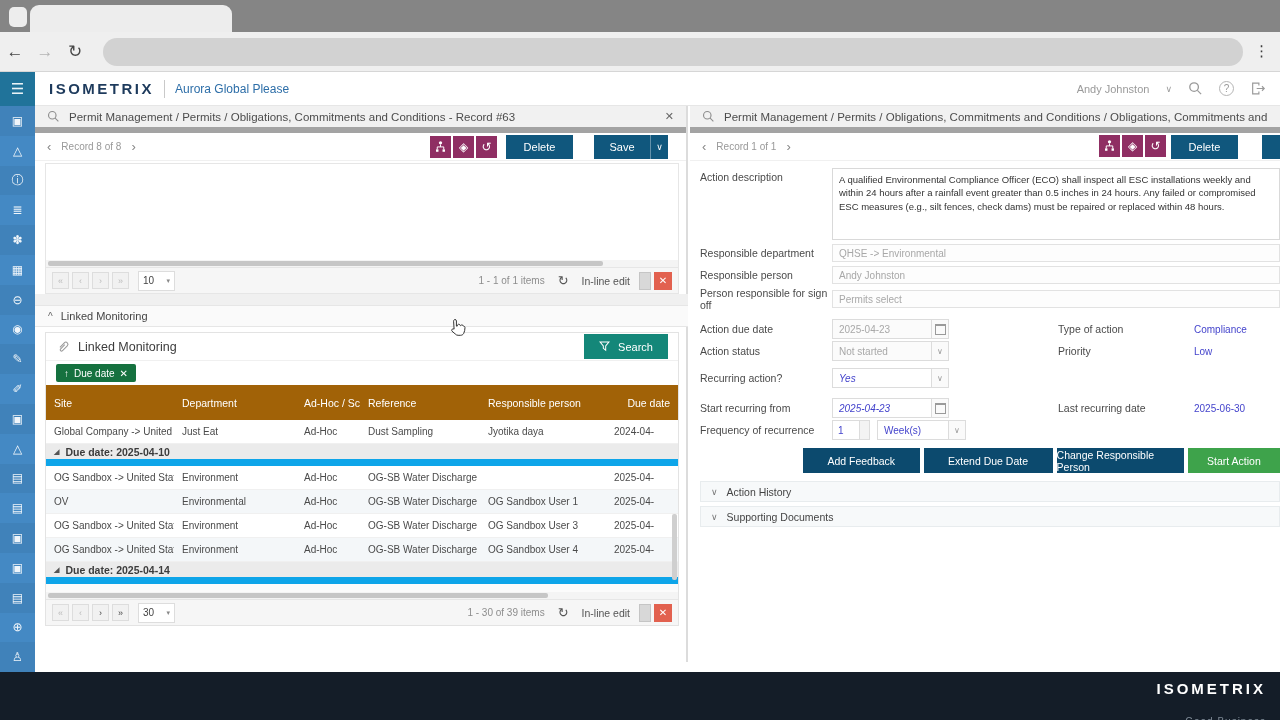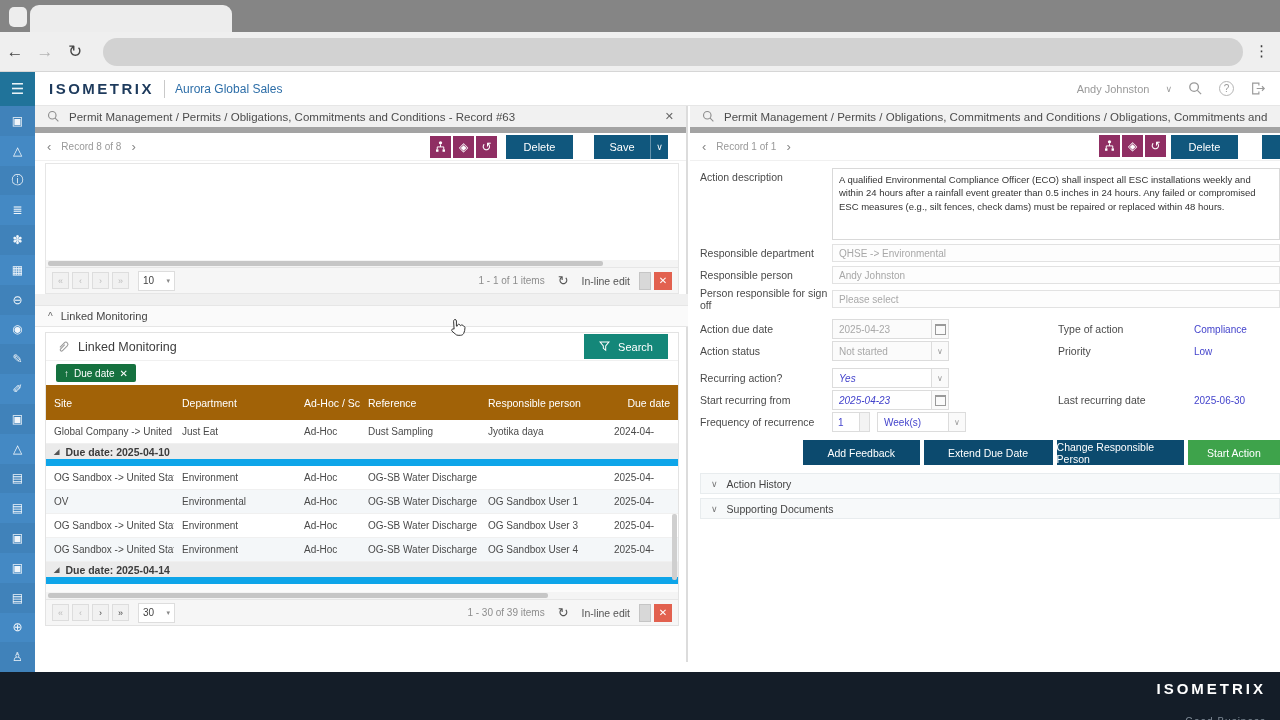--- a/index.html
+++ b/index.html
@@ -145,21 +145,21 @@
     <span class="nav-glyph dim">→</span>
     <span class="nav-glyph">↻</span>
   </div>
   <div id="addressbar" class="abs"></div>
   <div id="browser-menu" class="abs">⋮</div>
 
   <div id="hamburger" class="abs">☰</div>
   <div id="app-header" class="abs">
     <span id="logo">ISOMETRIX</span>
     <span id="logo-sep"></span>
-    <span id="app-name">Aurora Global Sales</span>
+    <span id="app-name">Aurora Global Please</span>
     <div id="header-right">
       <span id="user-name">Andy Johnston</span>
       <span class="hdr-glyph" style="font-size:9px">∨</span>
       <span>
         <svg width="15" height="15" viewBox="0 0 16 16">
             <circle cx="6.5" cy="6.5" r="4.6" fill="none" stroke="#9a9a9a" stroke-width="1.4"></circle>
             <line x1="10" y1="10" x2="14" y2="14" stroke="#9a9a9a" stroke-width="1.4"></line>
           </svg>
       </span>
       <span id="help-icon">?</span>
@@ -436,41 +436,41 @@
       <div class="frow">
         <span class="flabel">Responsible department</span>
         <div class="finput">QHSE -&gt; Environmental</div>
       </div>
       <div class="frow" style="margin-bottom:3px;">
         <span class="flabel">Responsible person</span>
         <div class="finput">Andy Johnston</div>
       </div>
       <div class="frow" style="margin-bottom:8px;">
         <span class="flabel">Person responsible for sign off</span>
-        <div class="finput">Please select</div>
+        <div class="finput">Permits select</div>
       </div>
       <div class="frow" style="margin-bottom:2px;">
         <span class="flabel">Action due date</span>
         <div class="fwrap">
           <span class="fbox gray">2025-04-23</span>
           <span class="addon cal"></span>
         </div>
         <span class="rlabel">Type of action</span>
         <span class="rvalue">Compliance</span>
       </div>
       <div class="frow" style="margin-bottom:7px;">
         <span class="flabel">Action status</span>
         <div class="fwrap">
           <span class="fbox gray">Not started</span>
           <span class="addon">∨</span>
         </div>
         <span class="rlabel">Priority</span>
         <span class="rvalue">Low</span>
       </div>
-      <div class="frow" style="margin-bottom:2px;">
+      <div class="frow" style="margin-bottom:10px;">
         <span class="flabel">Recurring action?</span>
         <div class="fwrap">
           <span class="fbox blue">Yes</span>
           <span class="addon">∨</span>
         </div>
       </div>
       <div class="frow" style="margin-bottom:2px;">
         <span class="flabel">Start recurring from</span>
         <div class="fwrap">
           <span class="fbox blue">2025-04-23</span>

